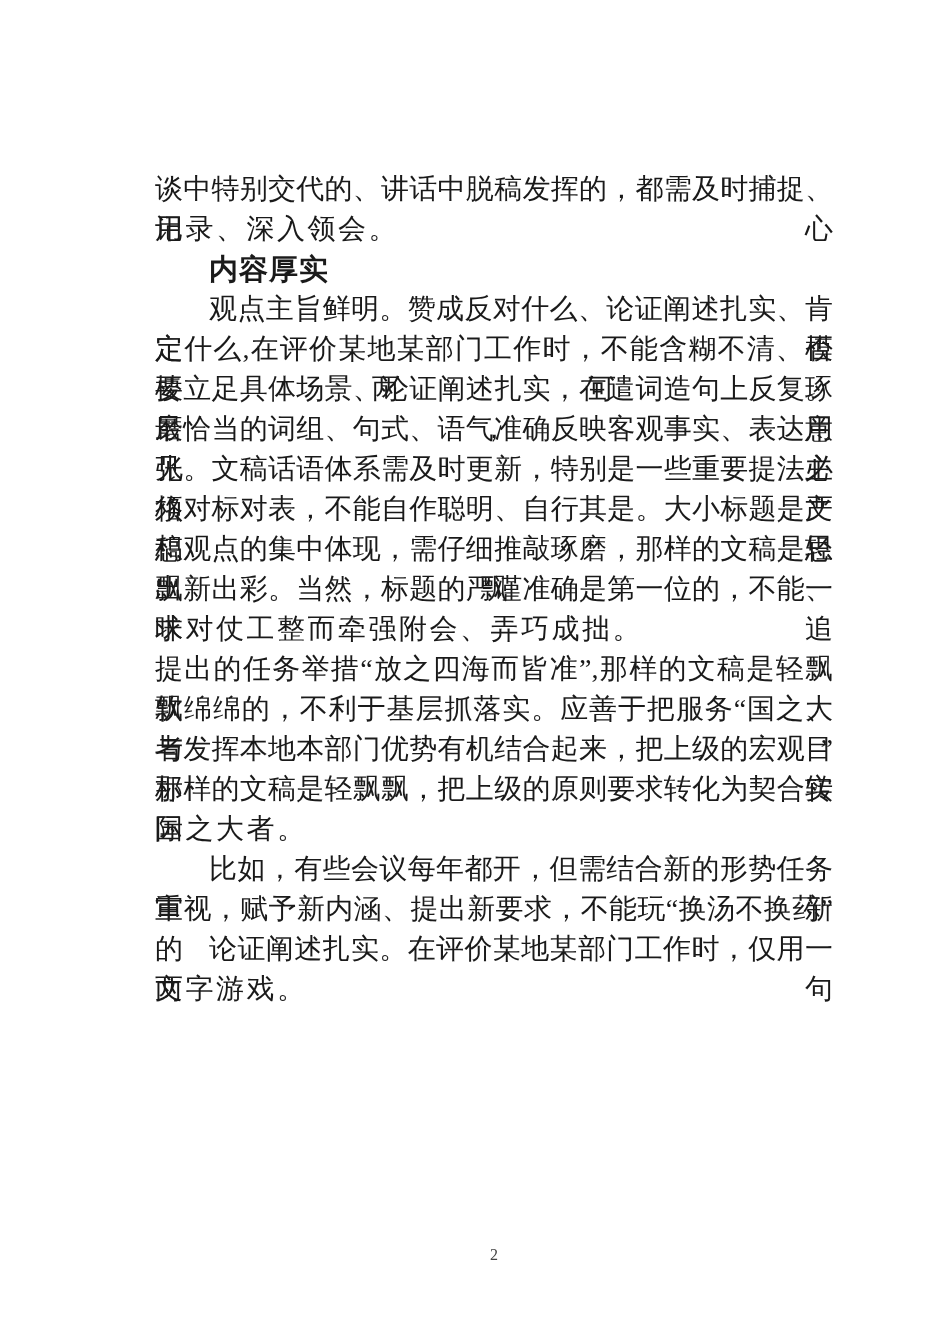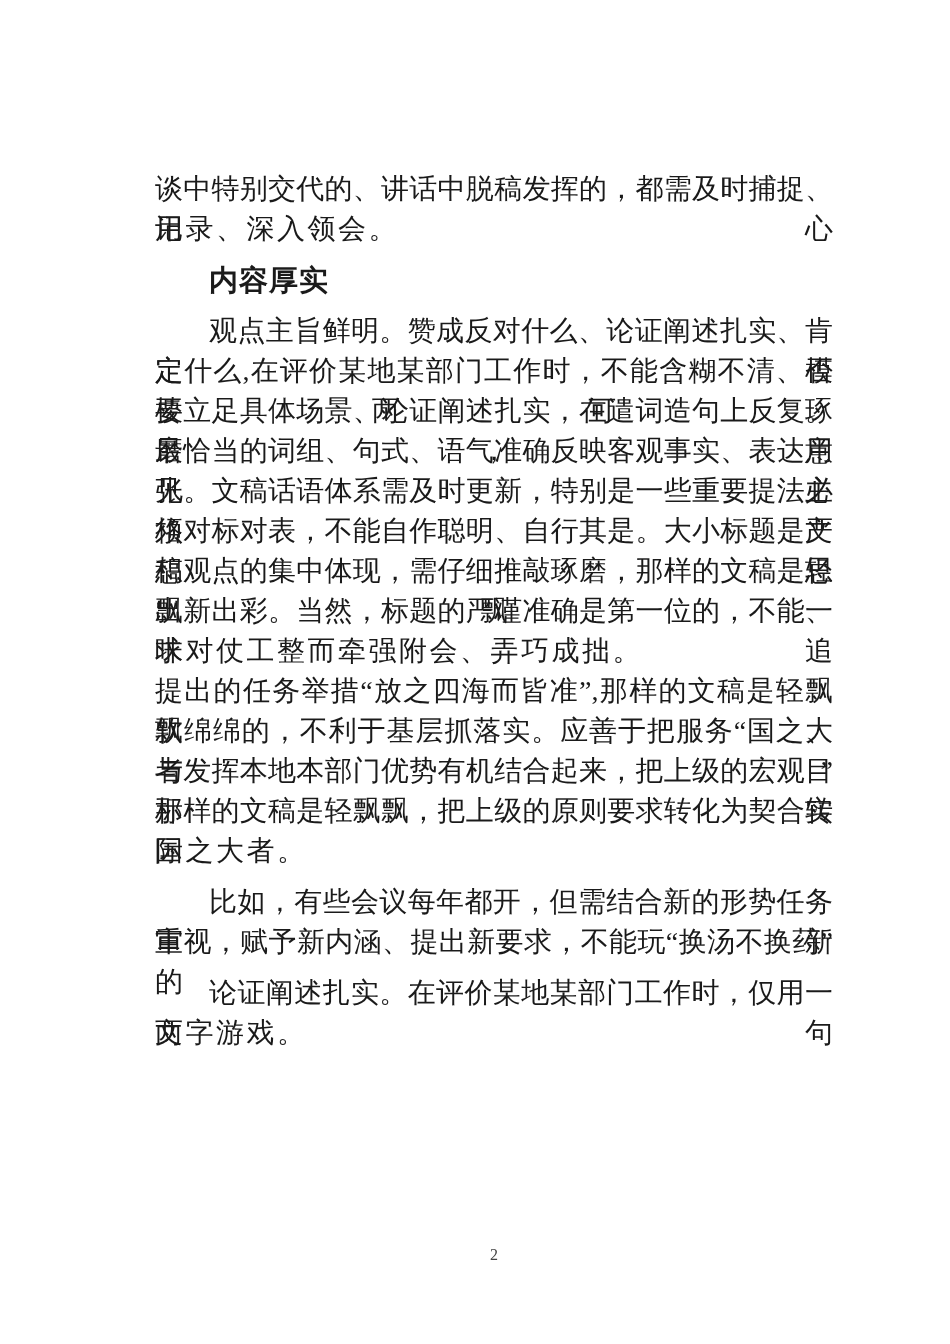--- a/index.html
+++ b/index.html
@@ -36,21 +36,20 @@
   .just {
     white-space: normal;
     text-align: justify;
     text-align-last: justify;
     text-justify: inter-character;
     letter-spacing: 0;
   }
   
   .ind {
     text-indent: 54px;
-    margin-top: 11px;
   }
   .heading {
     font-family: "Liberation Sans", sans-serif;
     font-weight: 700;
     letter-spacing: 1px;
     font-size: 29px;
   }
   .footer {
     position: absolute;
     left: 155px;

